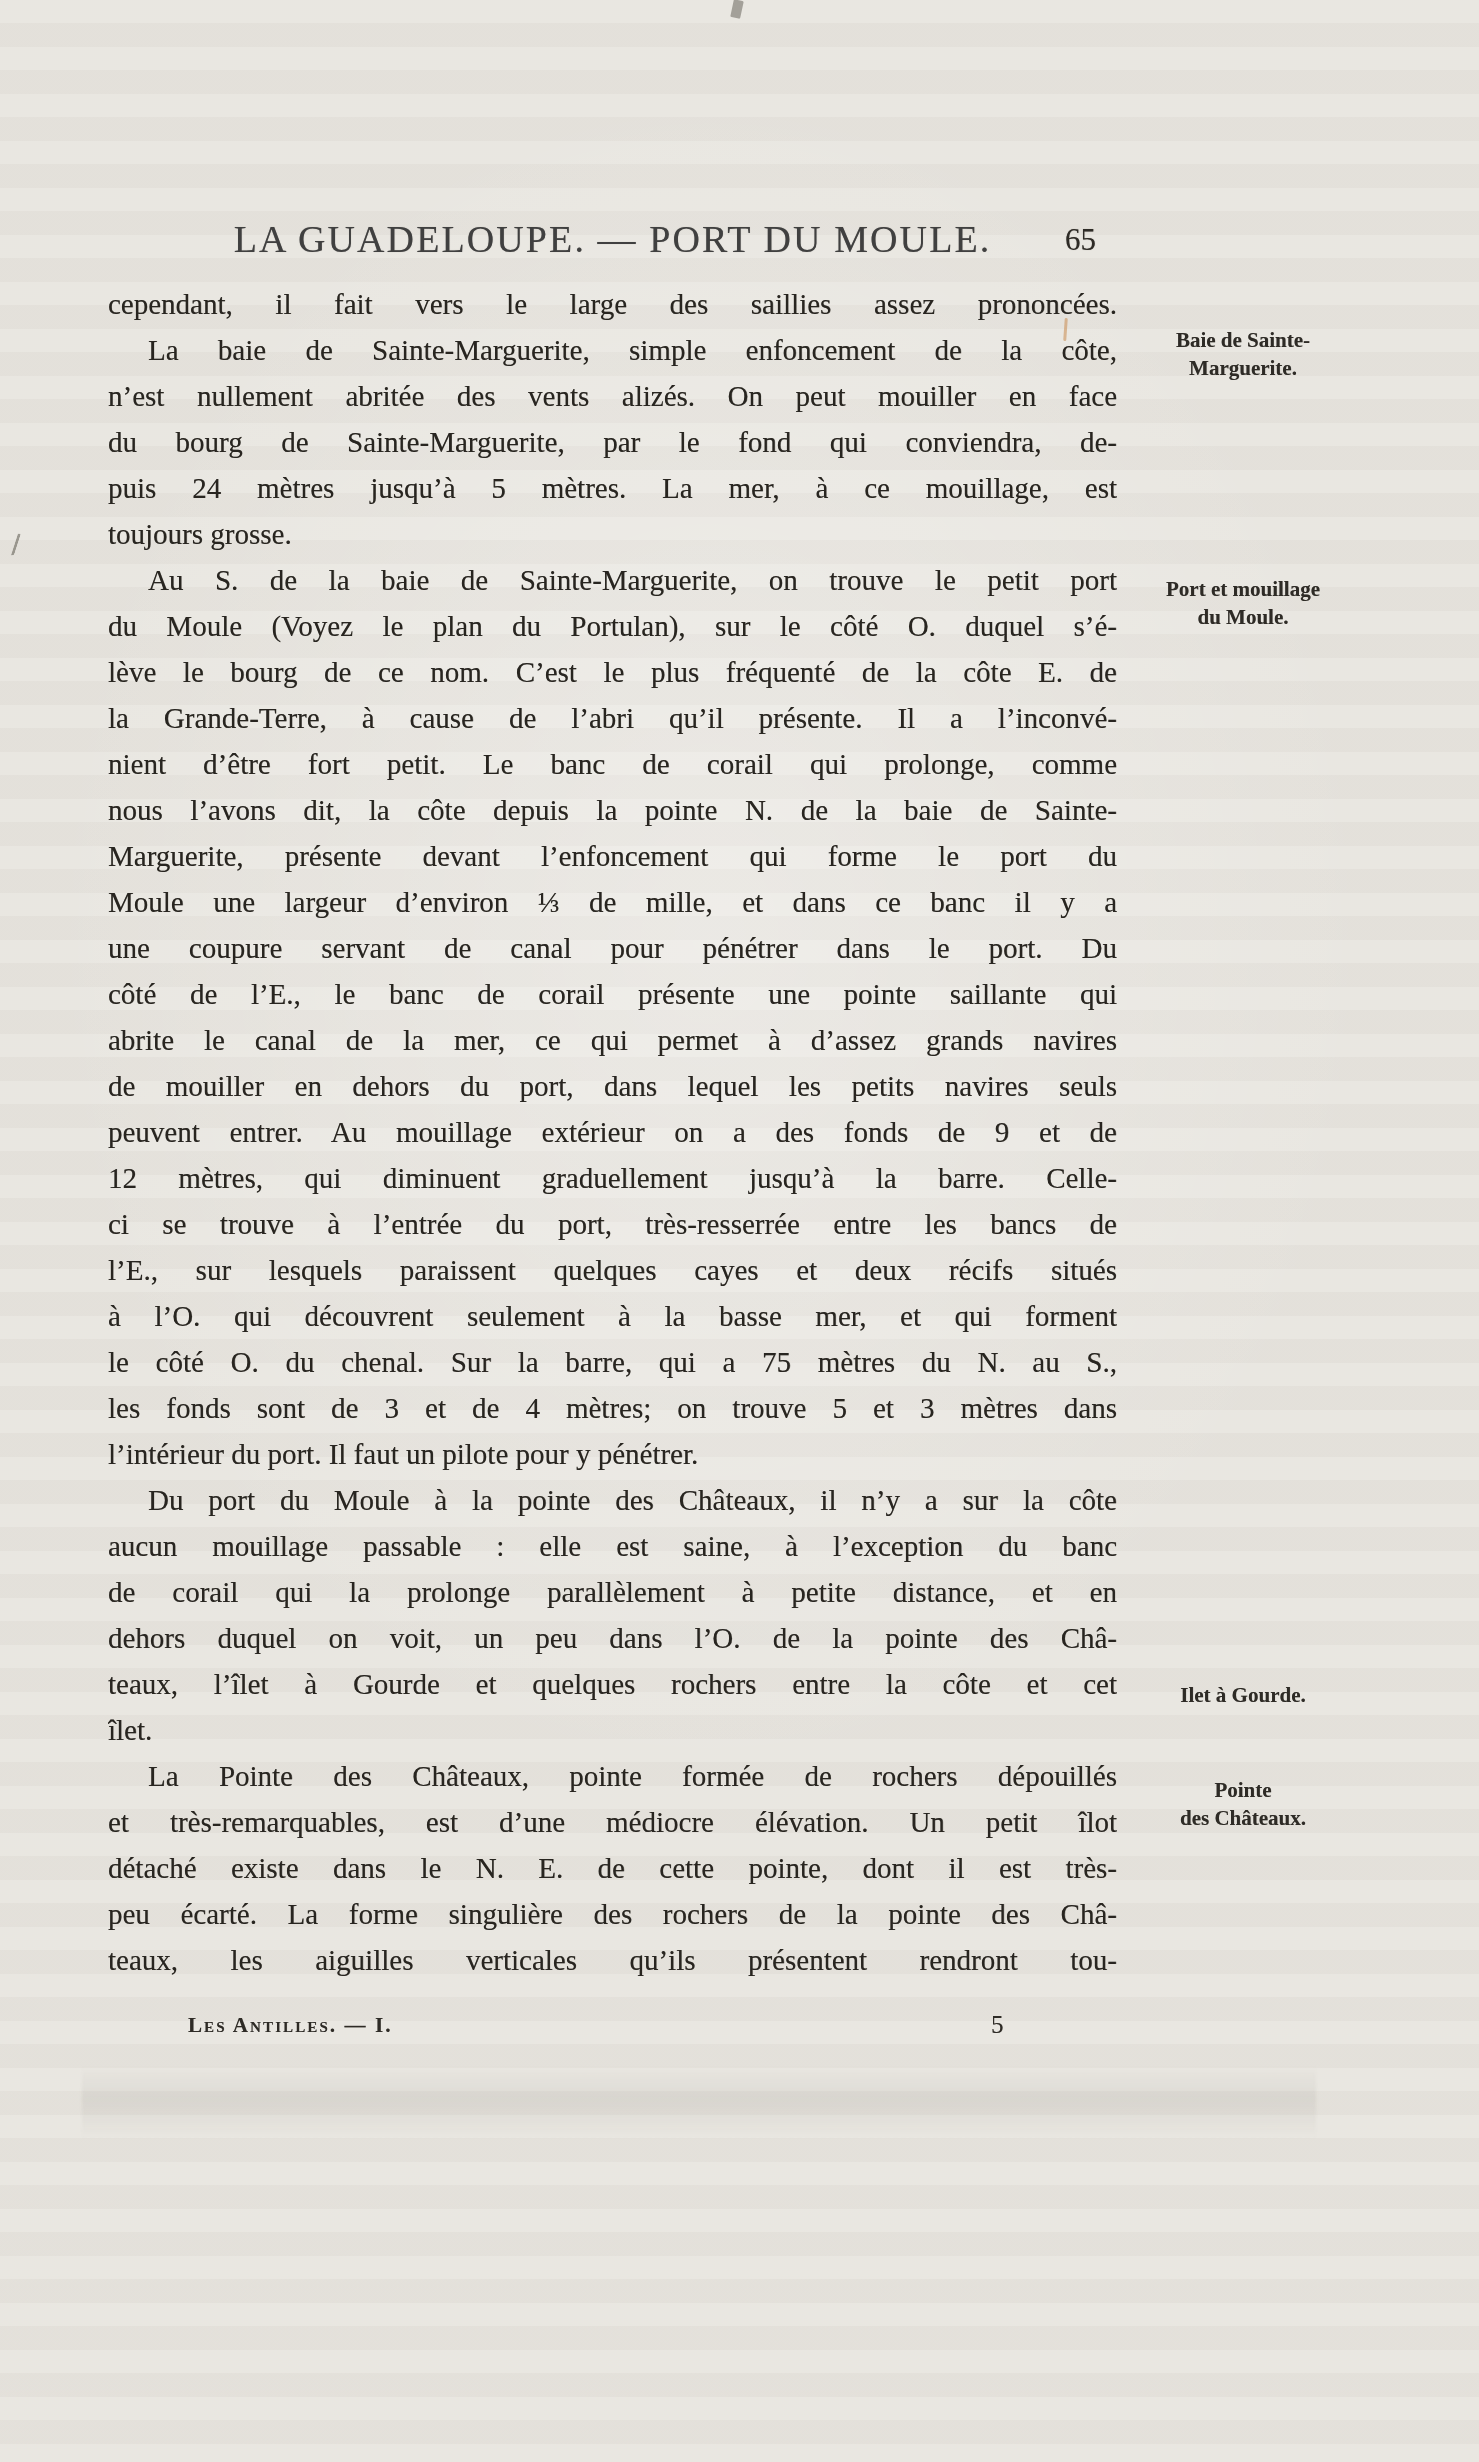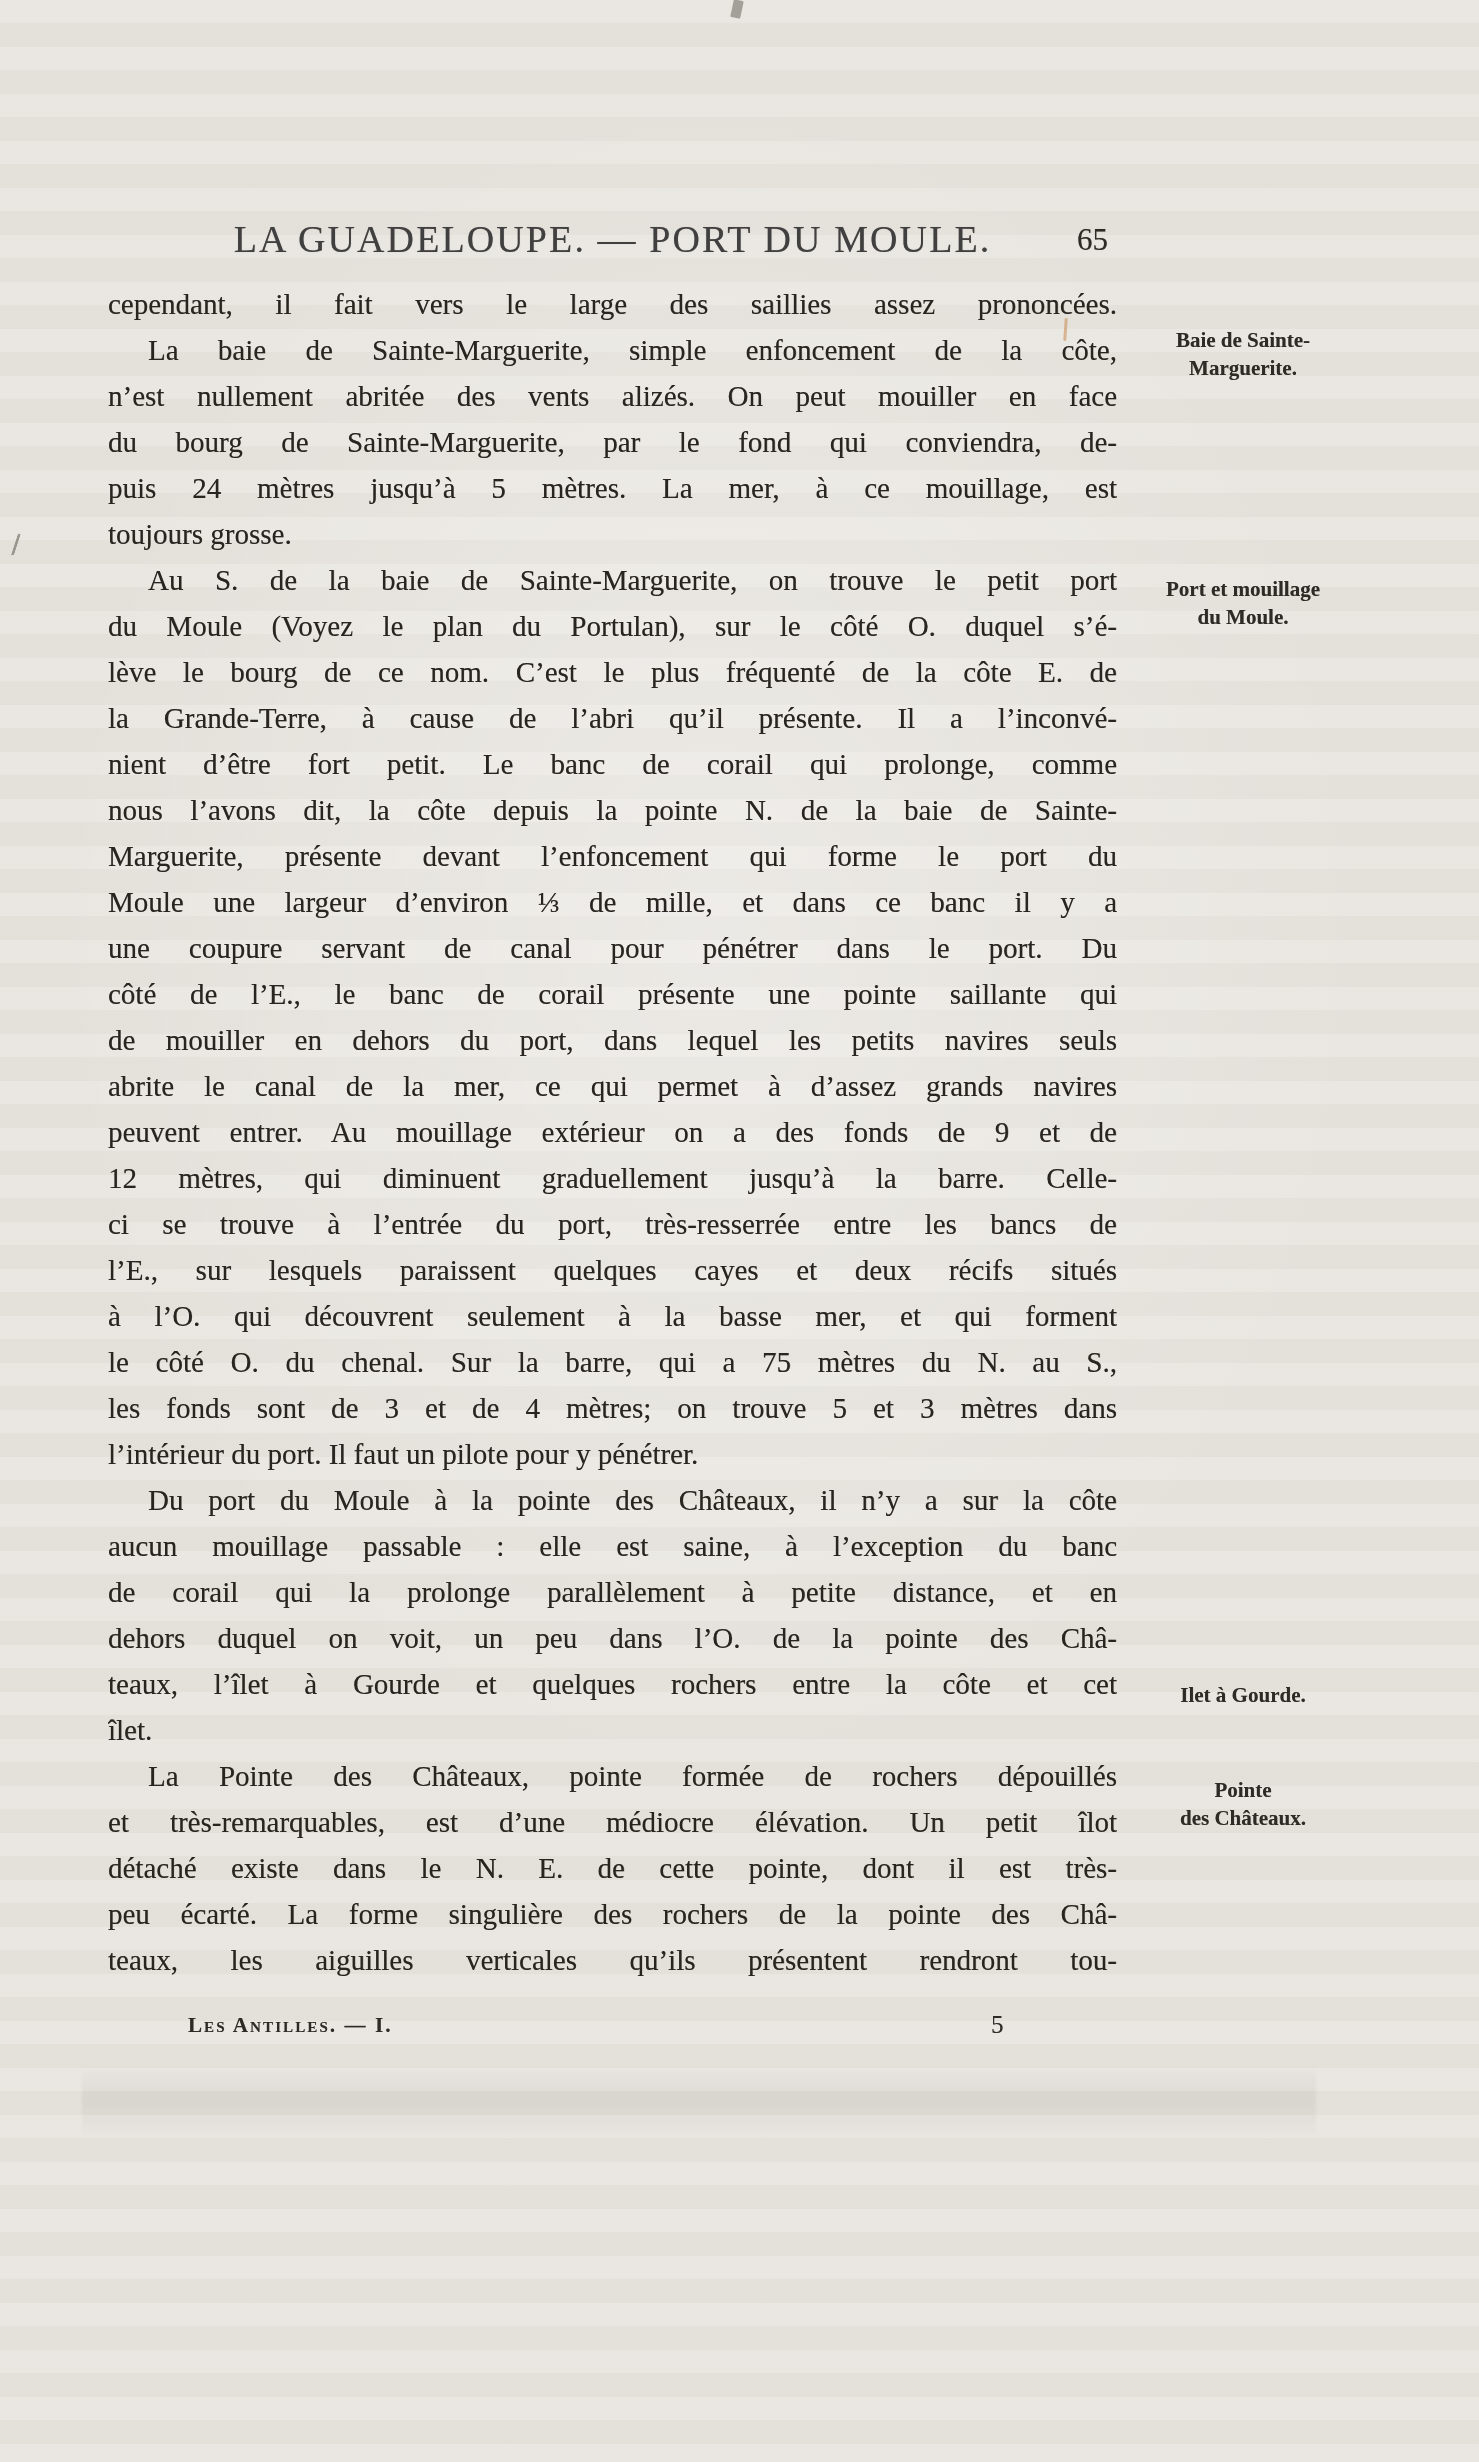--- a/index.html
+++ b/index.html
@@ -17,21 +17,21 @@
   .page-header {
     position: absolute; left: 108px; top: 219px; width: 1009px; height: 44px;
     text-align: center;
   }
   .header-title {
     font-size: 38px; line-height: 41px; letter-spacing: 2.1px;
     color: #404040; text-shadow: 0 0 0.7px rgba(46,43,38,0.45);
     white-space: nowrap;
   }
   .header-page-number {
-    position: absolute; right: 9px; top: 0;
+    position: absolute; right: 21px; top: 0;
     font-size: 31px; line-height: 41px; color: #2e2b26;
     text-shadow: 0 0 0.7px rgba(46,43,38,0.45);
   }
 
   .body-text {
     position: absolute; left: 108px; top: 281px; width: 1009px;
     color: #282520;
     text-shadow: 0.3px 0.3px 0.5px rgba(40,37,32,0.45);
   }
   .line {
@@ -115,22 +115,22 @@
   <div class="line indent">Au S. de la baie de Sainte-Marguerite, on trouve le petit port</div>
   <div class="line">du Moule (Voyez le plan du Portulan), sur le côté O. duquel s’é-</div>
   <div class="line">lève le bourg de ce nom. C’est le plus fréquenté de la côte E. de</div>
   <div class="line">la Grande-Terre, à cause de l’abri qu’il présente. Il a l’inconvé-</div>
   <div class="line">nient d’être fort petit. Le banc de corail qui prolonge, comme</div>
   <div class="line">nous l’avons dit, la côte depuis la pointe N. de la baie de Sainte-</div>
   <div class="line">Marguerite, présente devant l’enfoncement qui forme le port du</div>
   <div class="line">Moule une largeur d’environ ⅓ de mille, et dans ce banc il y a</div>
   <div class="line">une coupure servant de canal pour pénétrer dans le port. Du</div>
   <div class="line">côté de l’E., le banc de corail présente une pointe saillante qui</div>
+  <div class="line">abrite le canal de la mer, ce qui permet à d’assez grands navires</div>
   <div class="line">de mouiller en dehors du port, dans lequel les petits navires seuls</div>
-  <div class="line">abrite le canal de la mer, ce qui permet à d’assez grands navires</div>
   <div class="line">peuvent entrer. Au mouillage extérieur on a des fonds de 9 et de</div>
   <div class="line">12 mètres, qui diminuent graduellement jusqu’à la barre. Celle-</div>
   <div class="line">ci se trouve à l’entrée du port, très-resserrée entre les bancs de</div>
   <div class="line">l’E., sur lesquels paraissent quelques cayes et deux récifs situés</div>
   <div class="line">à l’O. qui découvrent seulement à la basse mer, et qui forment</div>
   <div class="line">le côté O. du chenal. Sur la barre, qui a 75 mètres du N. au S.,</div>
   <div class="line">les fonds sont de 3 et de 4 mètres; on trouve 5 et 3 mètres dans</div>
   <div class="line short">l’intérieur du port. Il faut un pilote pour y pénétrer.</div>
 
   <div class="line indent">Du port du Moule à la pointe des Châteaux, il n’y a sur la côte</div>

